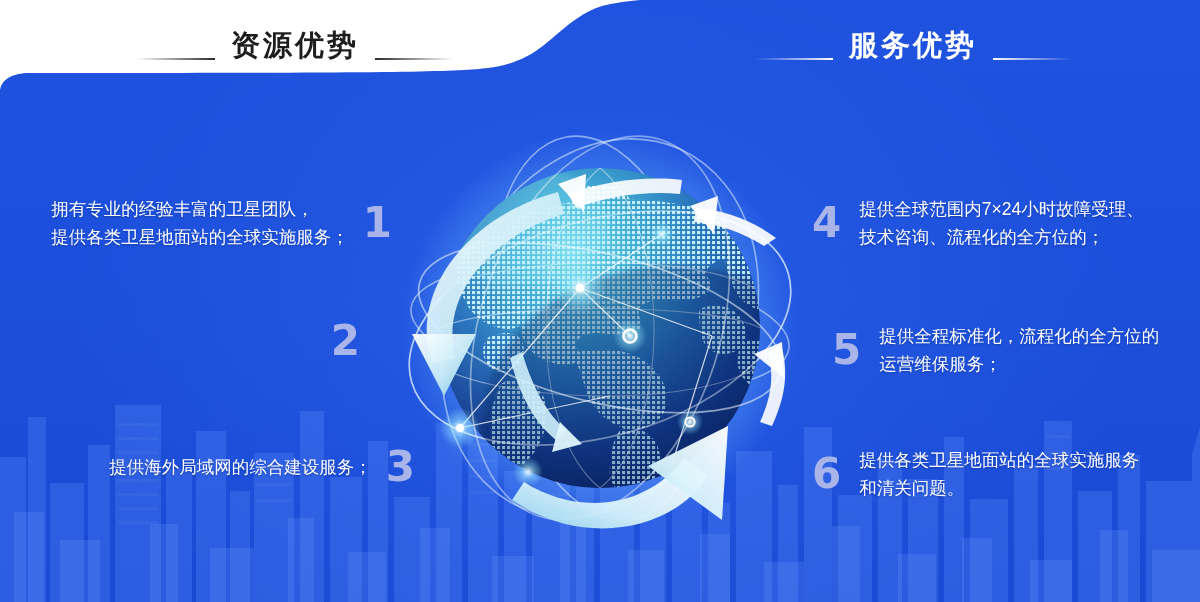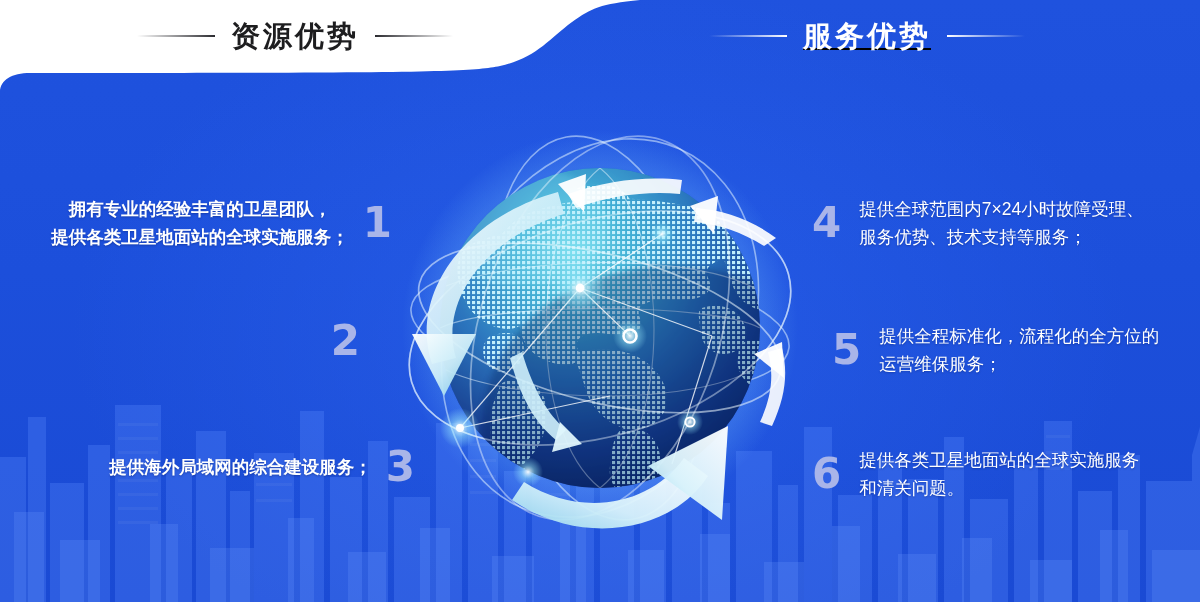--- a/index.html
+++ b/index.html
@@ -15,23 +15,23 @@
   .bg-base{position:absolute;inset:0;background:linear-gradient(180deg,#1f52de 0%,#1c4fdb 45%,#1a4ad4 100%);}
   .bg-vignette{position:absolute;inset:0;
     background:radial-gradient(ellipse 780px 520px at 600px 330px, rgba(60,120,255,.30) 0%, rgba(27,79,216,0) 68%);}
   .skyline{position:absolute;left:0;bottom:0;width:1200px;height:215px;opacity:.30;}
   .skyline2{position:absolute;left:0;bottom:0;width:1200px;height:150px;opacity:.22;}
 
   
   .white-panel{position:absolute;left:0;top:0;width:640px;height:92px;}
 
   
-  .hdr{position:absolute;top:12px;height:48px;display:flex;align-items:center;justify-content:center;gap:16px;}
+  .hdr{position:absolute;top:12px;height:48px;display:flex;align-items:flex-end;justify-content:center;gap:16px;}
   .hdr-left{left:130px;width:330px;}
-  .hdr-right{left:702px;width:330px;text-decoration:underline;}
+  .hdr-right{left:748px;width:330px;}
   .hdr-title{font-size:29px;font-weight:700;letter-spacing:3px;line-height:1;white-space:nowrap;}
   .hdr-left .hdr-title{color:#1d1d1f;}
   .hdr-right .hdr-title{color:#ffffff;}
   .rule{height:2px;width:78px;flex:0 0 78px;}
   .hdr-left .rule-l{background:linear-gradient(90deg,rgba(40,40,45,0) 0%,#2b2b30 100%);}
   .hdr-left .rule-r{background:linear-gradient(90deg,#2b2b30 0%,rgba(40,40,45,0) 100%);}
   .hdr-right .rule-l{background:linear-gradient(90deg,rgba(255,255,255,0) 0%,#ffffff 100%);}
   .hdr-right .rule-r{background:linear-gradient(90deg,#ffffff 0%,rgba(255,255,255,0) 100%);}
 
   
@@ -43,21 +43,21 @@
     font-size:42px;font-weight:800;color:#a9b5e9;line-height:1;
     font-family:"DejaVu Sans","Liberation Sans",sans-serif;
     letter-spacing:0;flex:0 0 auto;
   }
   .item .txt{
     color:#ffffff;font-size:17.5px;line-height:1.62;font-weight:400;
     text-shadow:0 1px 2px rgba(0,20,80,.35);
     white-space:pre-line;
   }
   .col-left{justify-content:flex-end;}
-  .col-left .txt{text-align:center;padding-right:14px;font-weight:bold;}
+  .col-left .txt{text-align:left;padding-right:14px;}
   .col-right .txt{text-align:left;padding-left:18px;}
 
   .i1{left:0;top:195px;width:392px;}
   .i2{left:0;top:320px;width:360px;}
   .i3{left:0;top:446px;width:378px;padding-left:37px;}
   .i4{left:812px;top:195px;width:380px;}
   .i5{left:832px;top:322px;width:360px;}
   .i6{left:812px;top:446px;width:380px;}
 </style>
 </head>
@@ -350,21 +350,21 @@
     <span class="num">2</span>
   </div>
   <div class="item col-left i3">
     <span class="txt">提供海外局域网的综合建设服务；</span>
     <span class="num">3</span>
   </div>
 
   <div class="item col-right i4">
     <span class="num">4</span>
     <span class="txt">提供全球范围内7×24小时故障受理、
-服务优势、技术支持等服务；</span>
+技术咨询、流程化的全方位的；</span>
   </div>
   <div class="item col-right i5">
     <span class="num">5</span>
     <span class="txt">提供全程标准化，流程化的全方位的
 运营维保服务；</span>
   </div>
   <div class="item col-right i6">
     <span class="num">6</span>
     <span class="txt">提供各类卫星地面站的全球实施服务
 和清关问题。</span>

